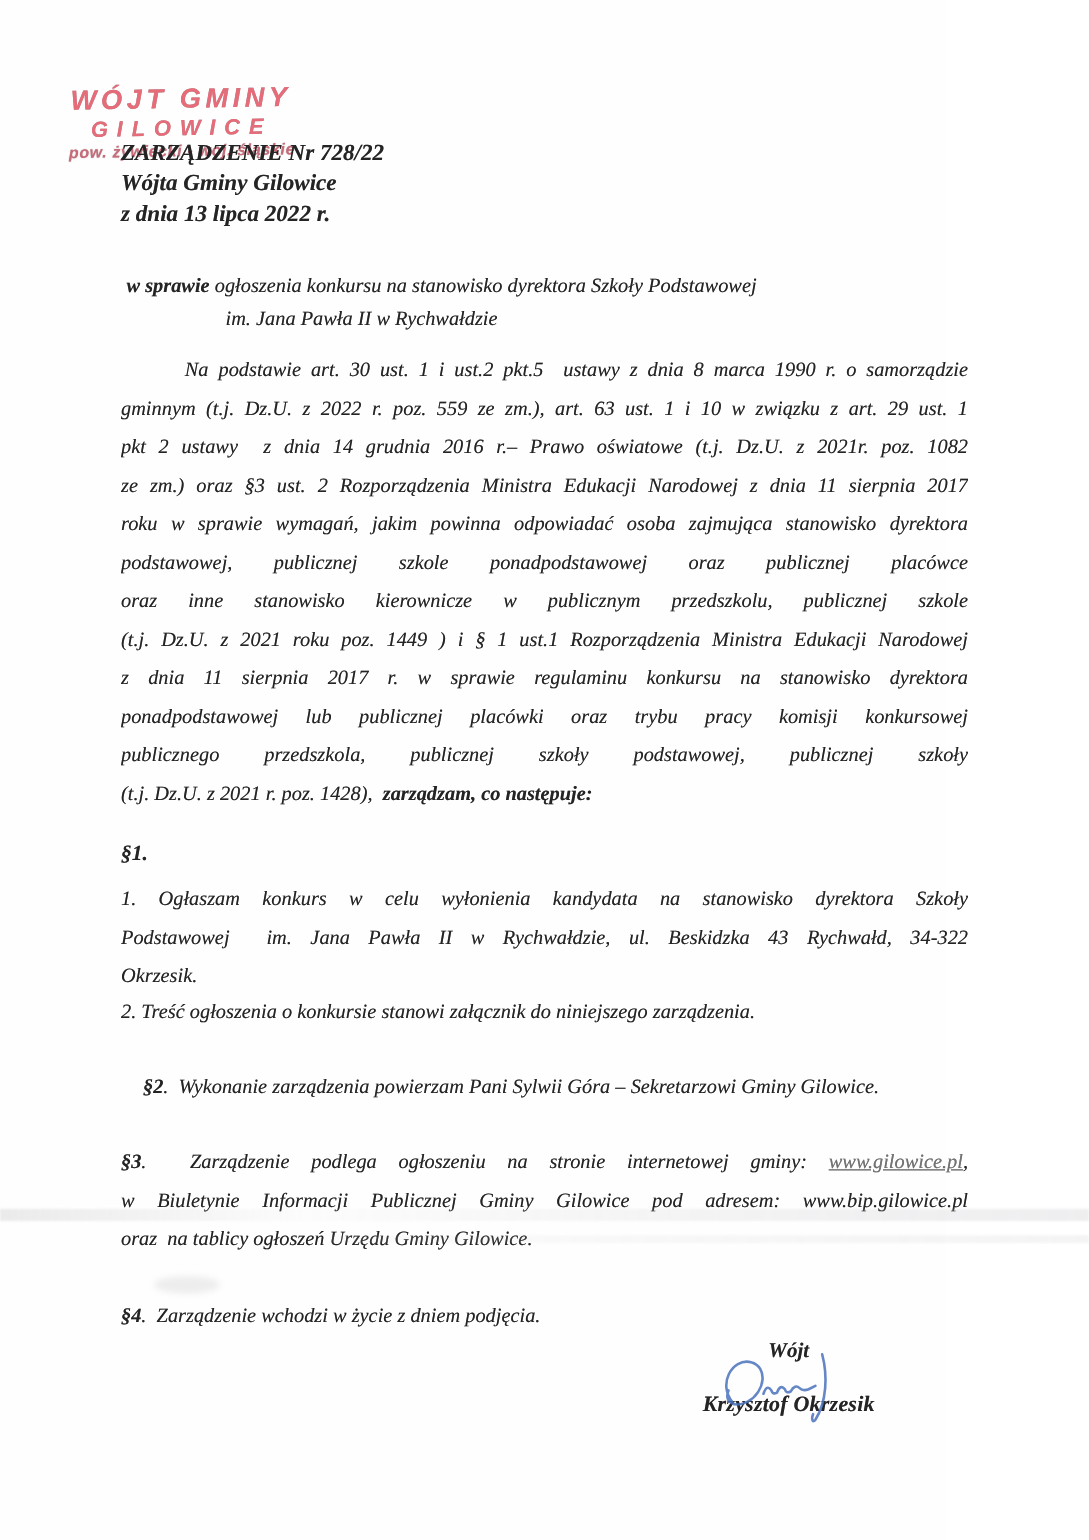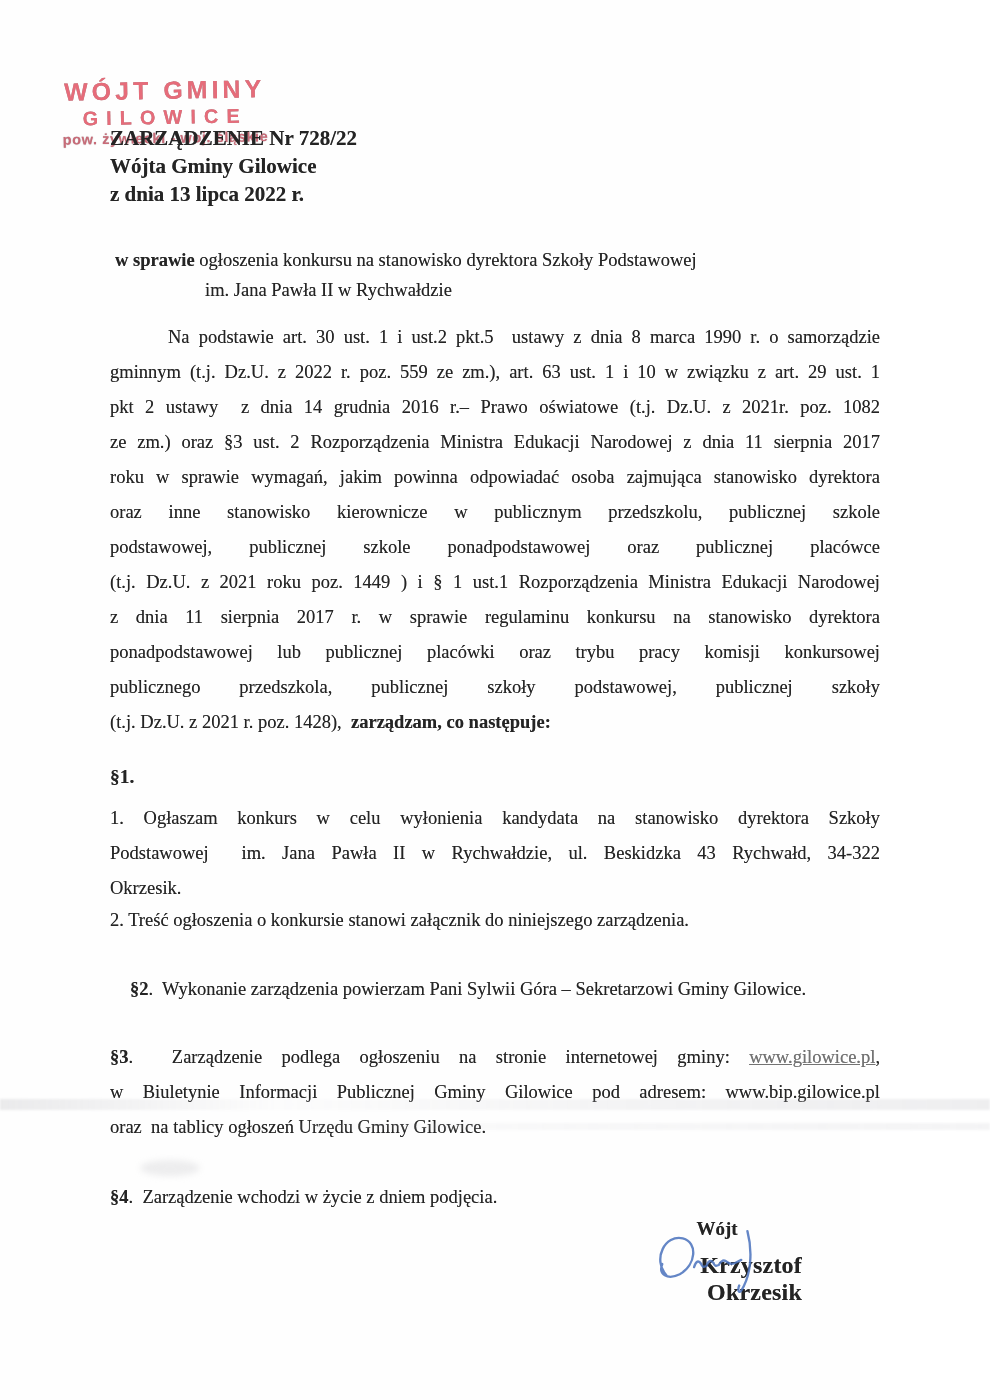--- a/index.html
+++ b/index.html
@@ -6,20 +6,21 @@
   html,body { width:990px; height:1400px; background:#ffffff; }
   body {
     position:relative;
     font-family:"Liberation Serif", serif;
     color:#242424;
     overflow:hidden;
   }
   .page {
     position:absolute; left:0; top:0; width:860px; height:1400px;
     background:#fefefe;
+    font-style:italic;
   }
   .doc-text { text-shadow:0 0 0.6px rgba(45,45,45,0.55); }
 
   
   .stamp {
     position:absolute; left:50px; top:76px; width:230px;
     text-align:center;
     font-family:"Liberation Sans", sans-serif;
     transform:rotate(-1deg);
     opacity:0.92;
@@ -54,21 +55,21 @@
   
   .s-heading { position:absolute; left:110px; font-size:19.5px; font-weight:700; }
   .s-block { position:absolute; left:110px; width:770px; font-size:18.5px; }
   .plain { height:35px; line-height:35px; }
   .marker { font-weight:700; }
   a.doclink { text-decoration:underline; }
 
   
   .sig { position:absolute; left:632px; top:1218px; width:170px; text-align:center; }
   .sig-role { font-size:19px; font-weight:700; }
-  .sig-name { font-size:24px; font-weight:700; margin-top:12px; letter-spacing:0.2px;text-align:right; }
+  .sig-name { font-size:20px; font-weight:700; margin-top:26px; letter-spacing:0.2px; }
   .sig-svg { position:absolute; left:652px; top:1228px; width:118px; height:72px; }
 
   
   .scanband1 {
     position:absolute; left:0; top:1099px; width:990px; height:11px;
     background:linear-gradient(90deg, rgba(185,185,190,0.28), rgba(235,235,238,0.10) 28%,
                rgba(205,205,210,0.20) 62%, rgba(190,190,196,0.26));
     filter:blur(1px);
   }
   .scanband2 {
@@ -102,22 +103,22 @@
     <div><span class="b">w sprawie</span><span> ogłoszenia konkursu na stanowisko dyrektora Szkoły Podstawowej</span></div>
     <div class="subject-l2">im. Jana Pawła II w Rychwałdzie</div>
   </div>
 
   <div class="legal">
     <div class="jline indent">Na podstawie art. 30 ust. 1 i ust.2 pkt.5&nbsp; ustawy z dnia 8 marca 1990 r. o samorządzie</div>
     <div class="jline">gminnym (t.j. Dz.U. z 2022 r. poz. 559 ze zm.), art. 63 ust. 1 i 10 w związku z art. 29 ust. 1</div>
     <div class="jline">pkt 2 ustawy&nbsp; z dnia 14 grudnia 2016 r.– Prawo oświatowe (t.j. Dz.U. z 2021r. poz. 1082</div>
     <div class="jline">ze zm.) oraz §3 ust. 2 Rozporządzenia Ministra Edukacji Narodowej z dnia 11 sierpnia 2017</div>
     <div class="jline">roku w sprawie wymagań, jakim powinna odpowiadać osoba zajmująca stanowisko dyrektora</div>
+    <div class="jline">podstawowej, publicznej szkole ponadpodstawowej oraz publicznej placówce</div>
     <div class="jline">oraz inne stanowisko kierownicze w publicznym przedszkolu, publicznej szkole</div>
-    <div class="jline">podstawowej, publicznej szkole ponadpodstawowej oraz publicznej placówce</div>
     <div class="jline">(t.j. Dz.U. z 2021 roku poz. 1449 ) i § 1 ust.1 Rozporządzenia Ministra Edukacji Narodowej</div>
     <div class="jline">z dnia 11 sierpnia 2017 r. w sprawie regulaminu konkursu na stanowisko dyrektora</div>
     <div class="jline">ponadpodstawowej lub publicznej placówki oraz trybu pracy komisji konkursowej</div>
     <div class="jline">publicznego przedszkola, publicznej szkoły podstawowej, publicznej szkoły</div>
     <div class="lline"><span>(t.j. Dz.U. z 2021 r. poz. 1428),&nbsp; </span><span class="b">zarządzam, co następuje:</span></div>
   </div>
 
   <div class="s-heading" style="top:766px;">§1.</div>
   <div class="s-block" style="top:801px;">
     <div class="jline">1. Ogłaszam konkurs w celu wyłonienia kandydata na stanowisko dyrektora Szkoły</div>

